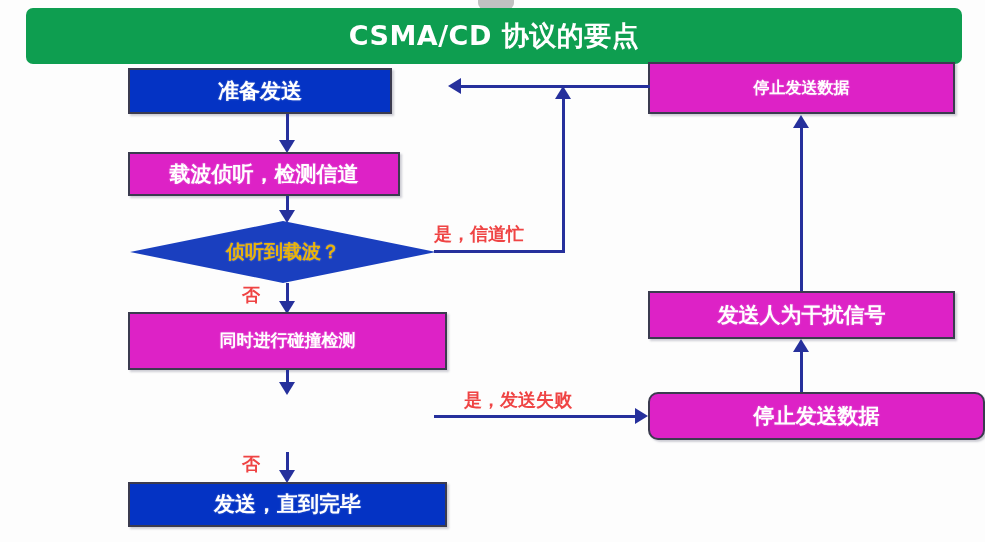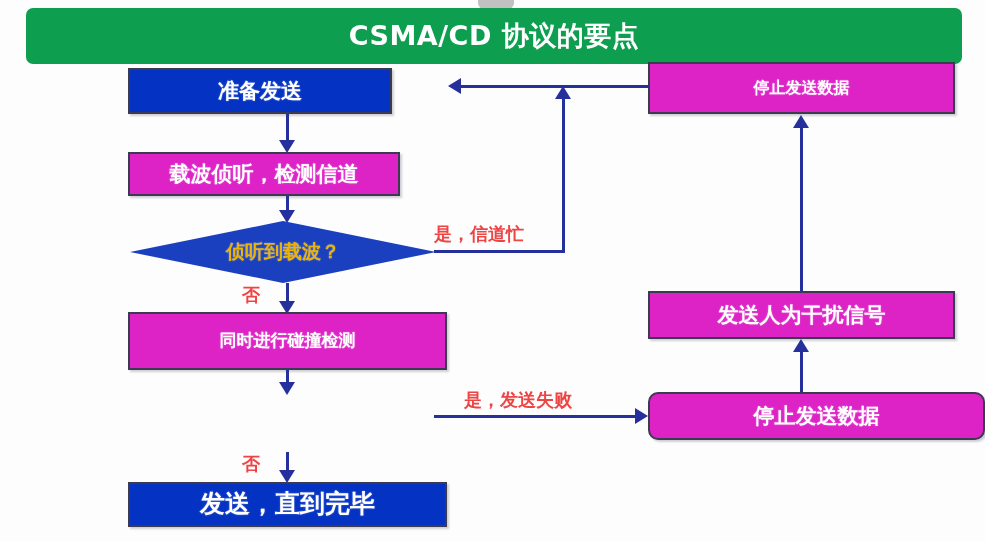--- a/index.html
+++ b/index.html
@@ -162,21 +162,21 @@
   </div>
 
   <div class="conn vline" style="left:286px; top:370px; height:14px;"></div>
   <div class="arrow arrow-down" style="left:279px; top:382px;"></div>
 
 
   <div class="edge-label" style="left:242px; top:452px;">否</div>
   <div class="conn vline" style="left:286px; top:452px; height:22px;"></div>
   <div class="arrow arrow-down" style="left:279px; top:470px;"></div>
 
-  <div class="node rect blue" style="left:128px; top:482px; width:319px; height:45px; font-size:25px;">
+  <div class="node rect blue" style="left:128px; top:482px; width:319px; height:45px; font-size:21px;">
     <span>发送，直到完毕</span>
   </div>
 
   <div class="node rect magenta" style="left:648px; top:62px; width:307px; height:52px; font-size:16px; flex-direction:column;">
     <span>停止发送数据</span>
   </div>
 
   <div class="node rect magenta" style="left:648px; top:291px; width:307px; height:48px; font-size:21px;">
     <span>发送人为干扰信号</span>
   </div>

